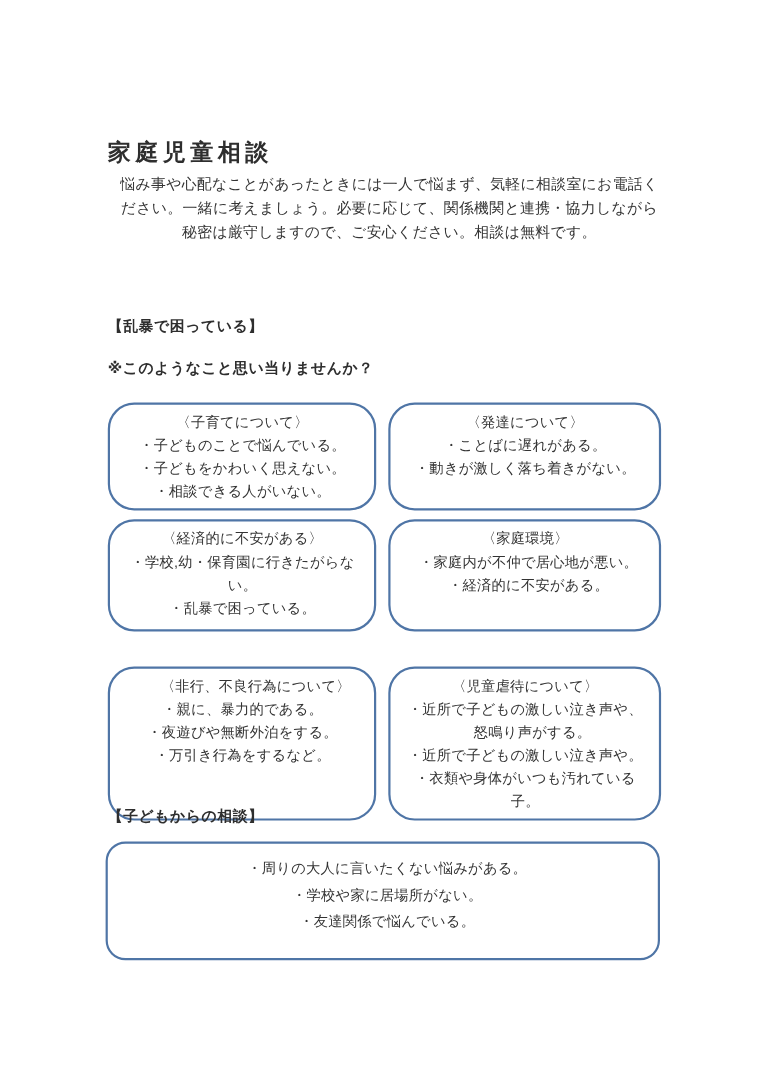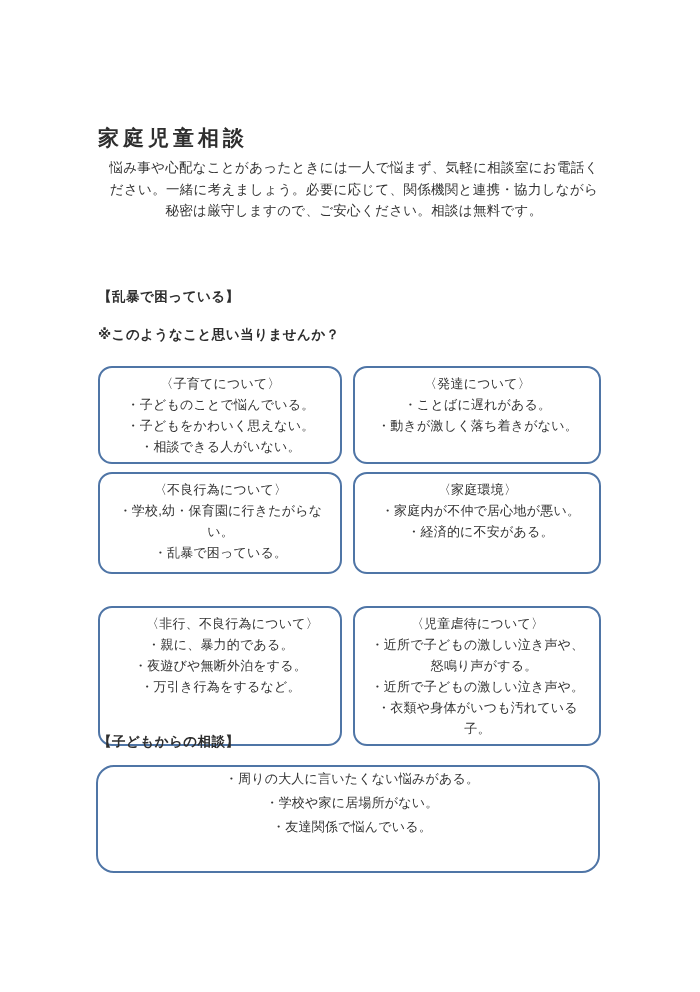--- a/index.html
+++ b/index.html
@@ -57,21 +57,21 @@
     left: 98px;
     top: 366px;
     display: grid;
     grid-template-columns: 244px 248px;
     column-gap: 11px;
     row-gap: 8px;
   }
   .cbox {
     box-sizing: border-box;
     border: 2px solid #4f75a6;
-    border-radius: 14px;
+    border-radius: 24px;
     background: #ffffff;
     padding: 5px 8px 5px 9px;
     font-size: 13px;
     line-height: 21px;
     letter-spacing: 0.2px;
     color: #333333;
   }
   .r1 { min-height: 96px; }
   .r2 { min-height: 102px; }
   .r3 { min-height: 122px; margin-top: 24px; }
@@ -82,21 +82,21 @@
   .big-box {
     position: absolute;
     left: 96px;
     top: 765px;
     box-sizing: border-box;
     width: 504px;
     min-height: 108px;
     border: 2px solid #4f75a6;
     border-radius: 18px;
     background: #ffffff;
-    padding: 0 14px 8px 22px;
+    padding: 11px 14px 8px 22px;
     font-size: 13px;
     line-height: 24px;
     letter-spacing: 0.2px;
     color: #333333;
   }
 </style>
 </head>
 <body>
 
 <div class="page">
@@ -122,21 +122,21 @@
       <div class="box-item">・相談できる人がいない。</div>
     </div>
 
     <div class="cbox r1">
       <div class="box-title">〈発達について〉</div>
       <div class="box-item">・ことばに遅れがある。</div>
       <div class="box-item">・動きが激しく落ち着きがない。</div>
     </div>
 
     <div class="cbox r2">
-      <div class="box-title">〈不良行為について〉</div>
+      <div class="box-title">〈経済的に不安がある〉</div>
       <div class="box-item">・学校,幼・保育園に行きたがらない。</div>
       <div class="box-item">・乱暴で困っている。</div>
     </div>
 
     <div class="cbox r2 items-indent">
       <div class="box-title">〈家庭環境〉</div>
       <div class="box-item">・家庭内が不仲で居心地が悪い。</div>
       <div class="box-item">・経済的に不安がある。</div>
     </div>
 

